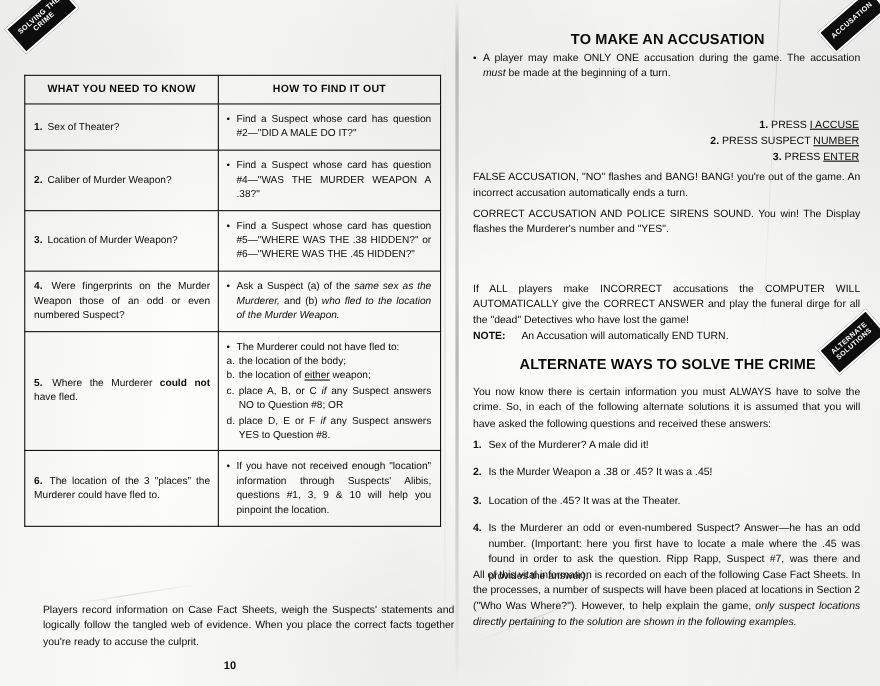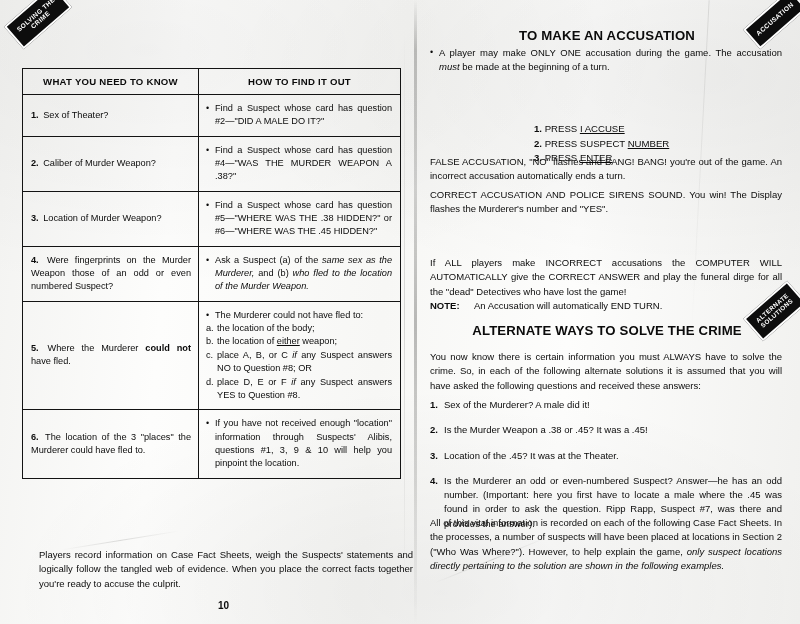--- a/index.html
+++ b/index.html
@@ -244,22 +244,23 @@
   .rp-correct   { top: 188px; }
   .rp-allbutone { top: 222px; }
   .rp-allincorrect { top: 256px; }
   .rp-note      { top: 299px; }
 
   .rp-alt-intro { top: 350px; }
   .rp-alt-list  { top: 398px; }
   .rp-alt-final { top: 516px; }
   .steps-list {
     list-style: none;
-    margin: 16px;
+    margin: 1px;
     padding: 0 0 0 88px;
+    text-align: right;
   }
   .steps-list li {
     font-size: 9.6px;
     line-height: 1.52;
   }
   .step-num { font-weight: 700; }
   .u { text-decoration: underline; }
   .b { font-weight: 700; }
   .i { font-style: italic; }
 
@@ -296,21 +297,21 @@
     flex: 0 0 auto;
     font-weight: 700;
     width: 44px;
   }
 
   
   .folio {
     position: absolute;
     font-size: 10px;
     font-weight: 700;
-    text-align: right;
+    text-align: center;
     width: 40px;
     z-index: 5;
   }
   .folio-left  { left: 189px; top: 600px; }
 </style>
 </head>
 <body>
 
 <div id="page">
 

